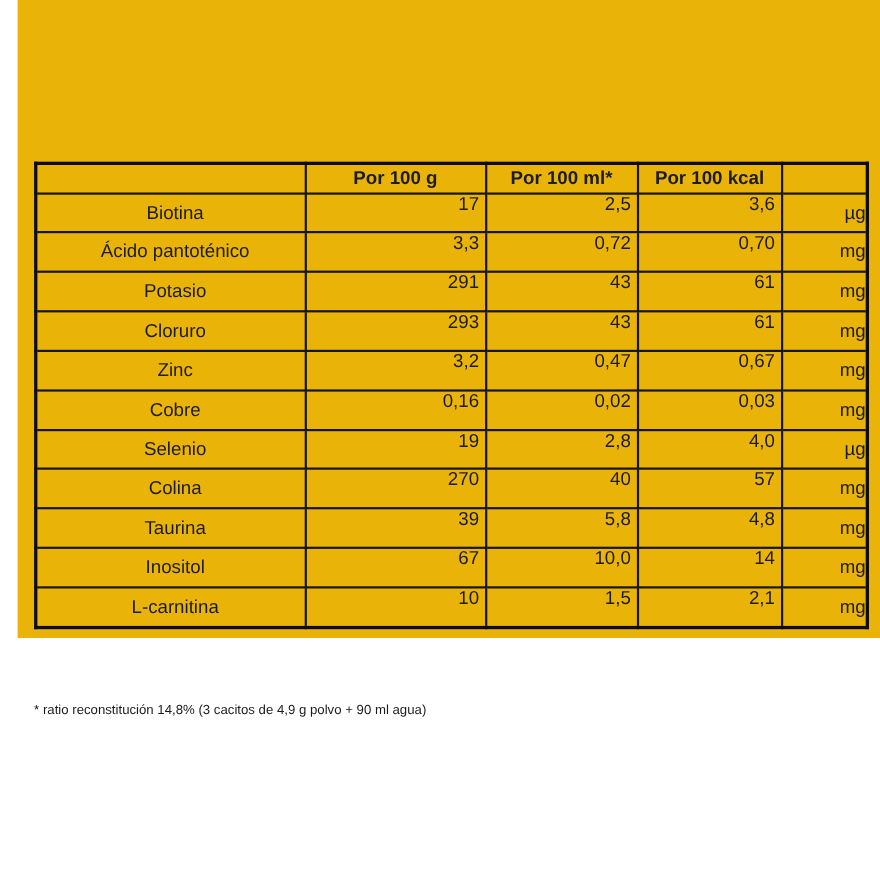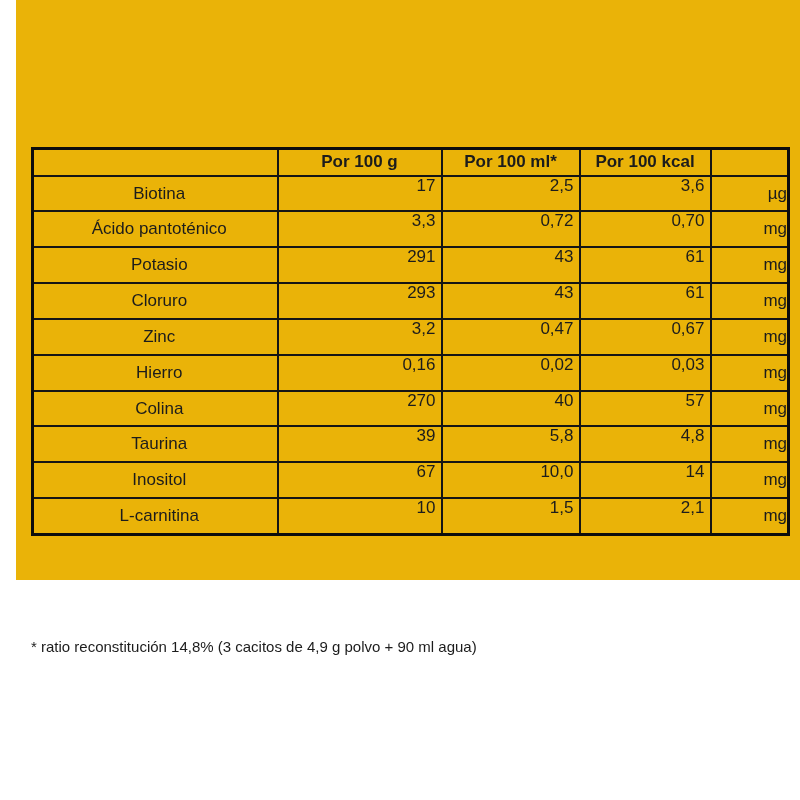--- a/index.html
+++ b/index.html
@@ -43,21 +43,21 @@
   .col-100kcal{ width: 131px; }
   .col-unit   { width: 78px;  }
 
   td.cell-name { text-align: center; padding-left: 8px; vertical-align: middle; }
   td.cell-num  { text-align: right; padding-right: 5px; vertical-align: bottom; padding-bottom: 16px; }
   td.cell-unit { text-align: right; vertical-align: middle; }
 
   .footnote {
     position: absolute;
     left: 15px; top: 638px;
-    font-size: 15px;
+    font-size: 12px;
     color: #1c1c1c;
   }
 </style>
 </head>
 <body>
 
 <div class="page">
 
   <table class="nutrition">
     <colgroup>
@@ -106,25 +106,32 @@
           <td class="cell-unit">mg</td>
         </tr>
         <tr>
           <td class="cell-name">Zinc</td>
           <td class="cell-num">3,2</td>
           <td class="cell-num">0,47</td>
           <td class="cell-num">0,67</td>
           <td class="cell-unit">mg</td>
         </tr>
         <tr>
-          <td class="cell-name">Hierro</td>
+          <td class="cell-name">Cobre</td>
           <td class="cell-num">0,16</td>
           <td class="cell-num">0,02</td>
           <td class="cell-num">0,03</td>
           <td class="cell-unit">mg</td>
+        </tr>
+        <tr>
+          <td class="cell-name">Selenio</td>
+          <td class="cell-num">19</td>
+          <td class="cell-num">2,8</td>
+          <td class="cell-num">4,0</td>
+          <td class="cell-unit">µg</td>
         </tr>
         <tr>
           <td class="cell-name">Colina</td>
           <td class="cell-num">270</td>
           <td class="cell-num">40</td>
           <td class="cell-num">57</td>
           <td class="cell-unit">mg</td>
         </tr>
         <tr>
           <td class="cell-name">Taurina</td>

